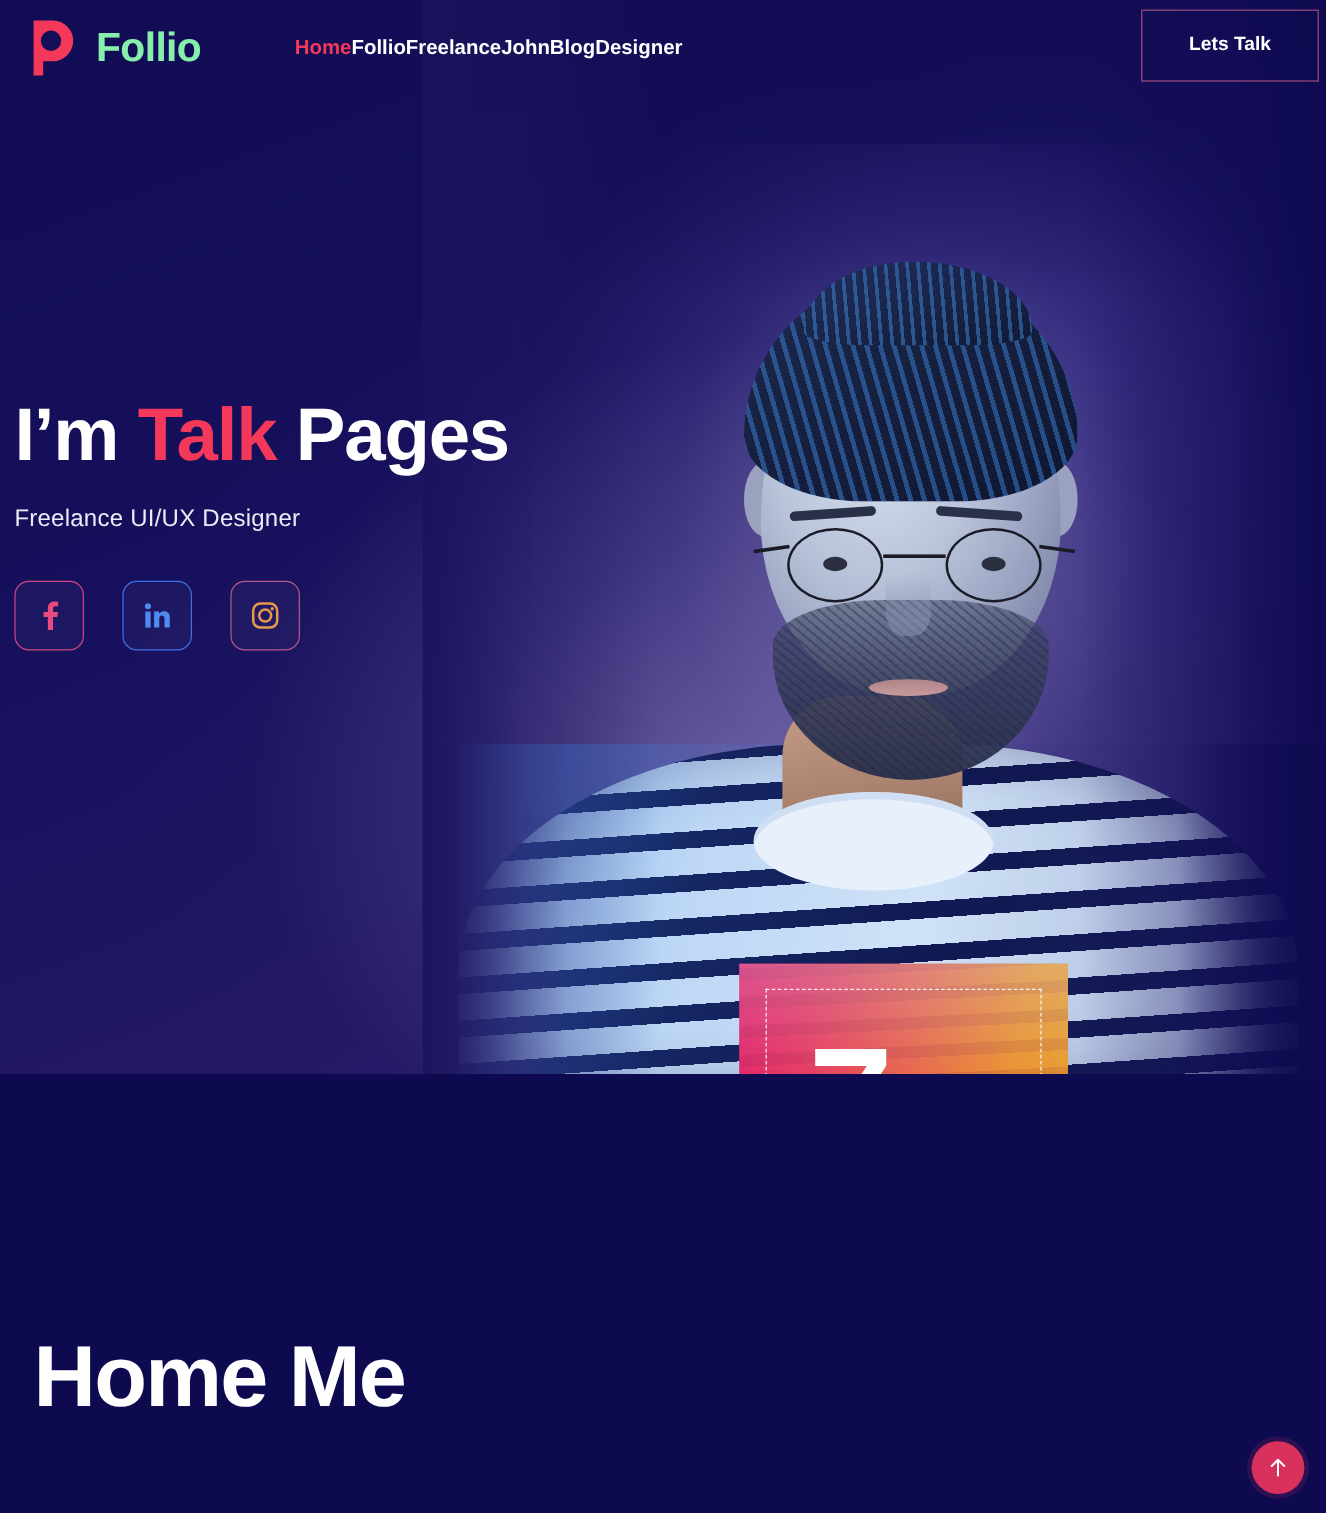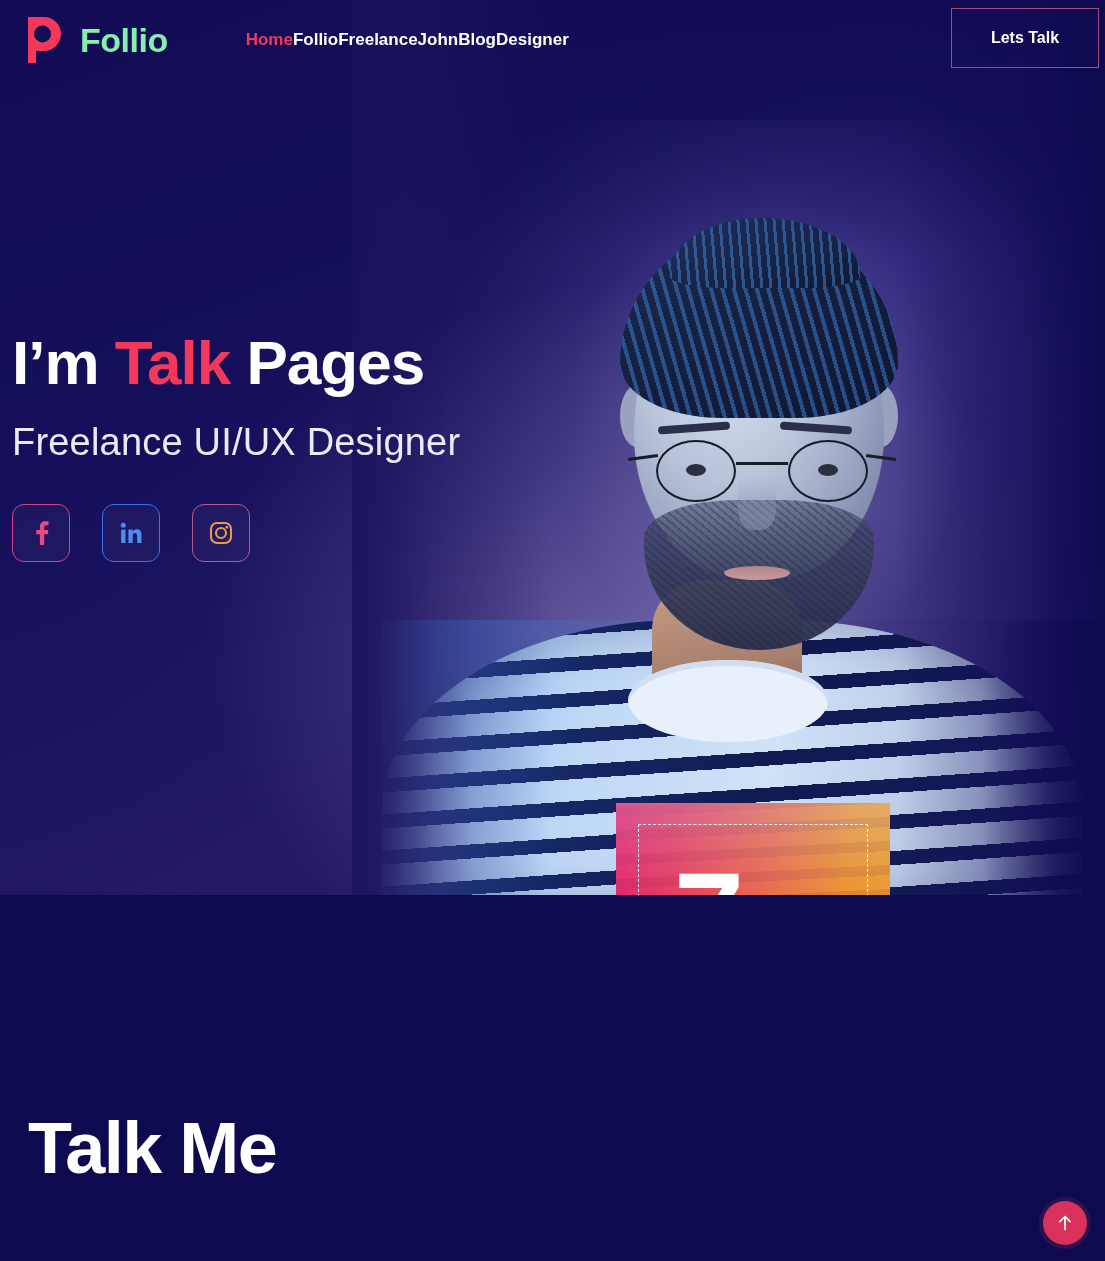--- a/index.html
+++ b/index.html
@@ -143,21 +143,21 @@
     border:1px solid #a04c7e; background:transparent;
     color:#fff; font-size:16px; font-weight:700; cursor:pointer;
     font-family:"Liberation Sans", sans-serif;
     margin-left:11px;
   }
 
   
   .hero-copy { position:absolute; left:12px; top:330px; z-index:30; }
   .hero-title { font-size:62px; font-weight:700; letter-spacing:-1px; line-height:1.05; white-space:nowrap; }
   .hero-title .accent { color:#f4385a; }
-  .hero-sub { margin-top:26px; font-size:38px; font-weight:400; color:#eceaf6; letter-spacing:0.2px; white-space:nowrap; }
+  .hero-sub { margin-top:26px; font-size:20px; font-weight:400; color:#eceaf6; letter-spacing:0.2px; white-space:nowrap; }
   .socials { margin-top:40px; display:flex; gap:32px; }
   .social {
     width:58px; height:58px; border-radius:12px;
     display:flex; align-items:center; justify-content:center;
     background:rgba(255,255,255,0.03); cursor:pointer;
   }
   .social.fb { border:1px solid #d2447f; }
   .social.li { border:1px solid #3b72e8; }
   .social.ig { border:1px solid #b8588a; }
 
@@ -299,20 +299,20 @@
     <a class="nav-link">Freelance</a>
     <a class="nav-link">John</a>
     <a class="nav-link">Blog</a>
     <a class="nav-link">Designer</a>
   </div>
 
   <button class="lets-talk">Lets Talk</button>
 </nav>
 
 <section class="about">
-  <h2 class="about-title">Talk Me</h2>
+  <h2 class="about-title">Home Me</h2>
 </section>
 
 <div class="scroll-top">
   <svg width="20" height="20" viewBox="0 0 20 20">
     <path d="M10 3.5v13M10 3.5l-5.2 5.2M10 3.5l5.2 5.2" stroke="#fff" stroke-width="1.7" fill="none" stroke-linecap="round" stroke-linejoin="round"></path>
   </svg>
 </div>
 
 </body></html>

